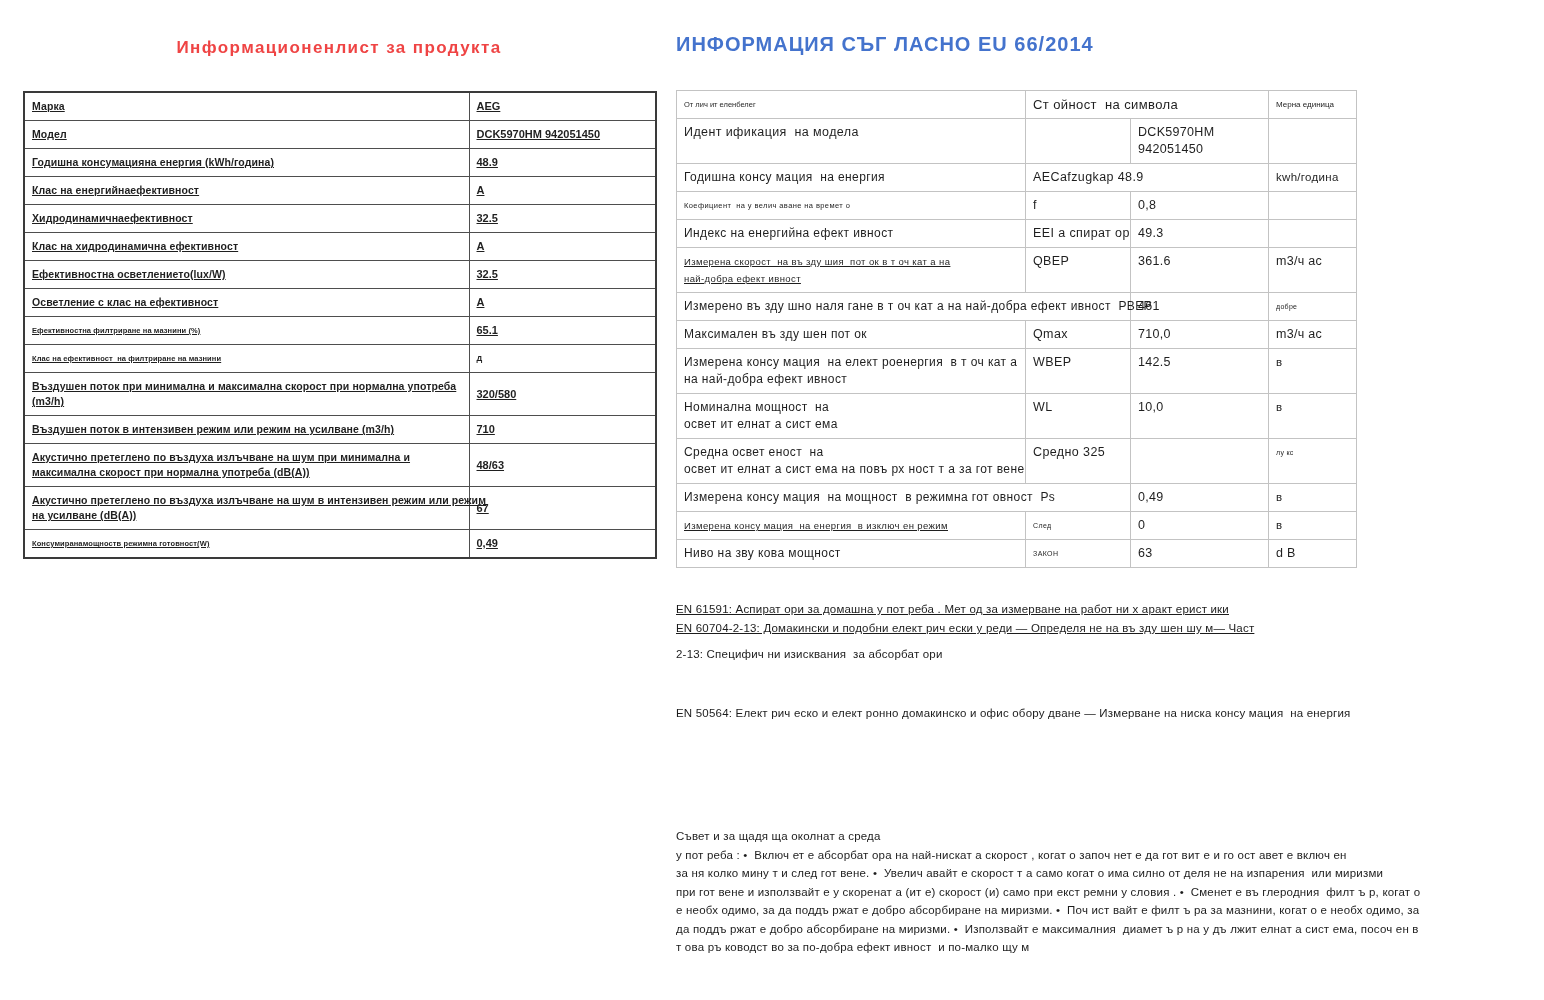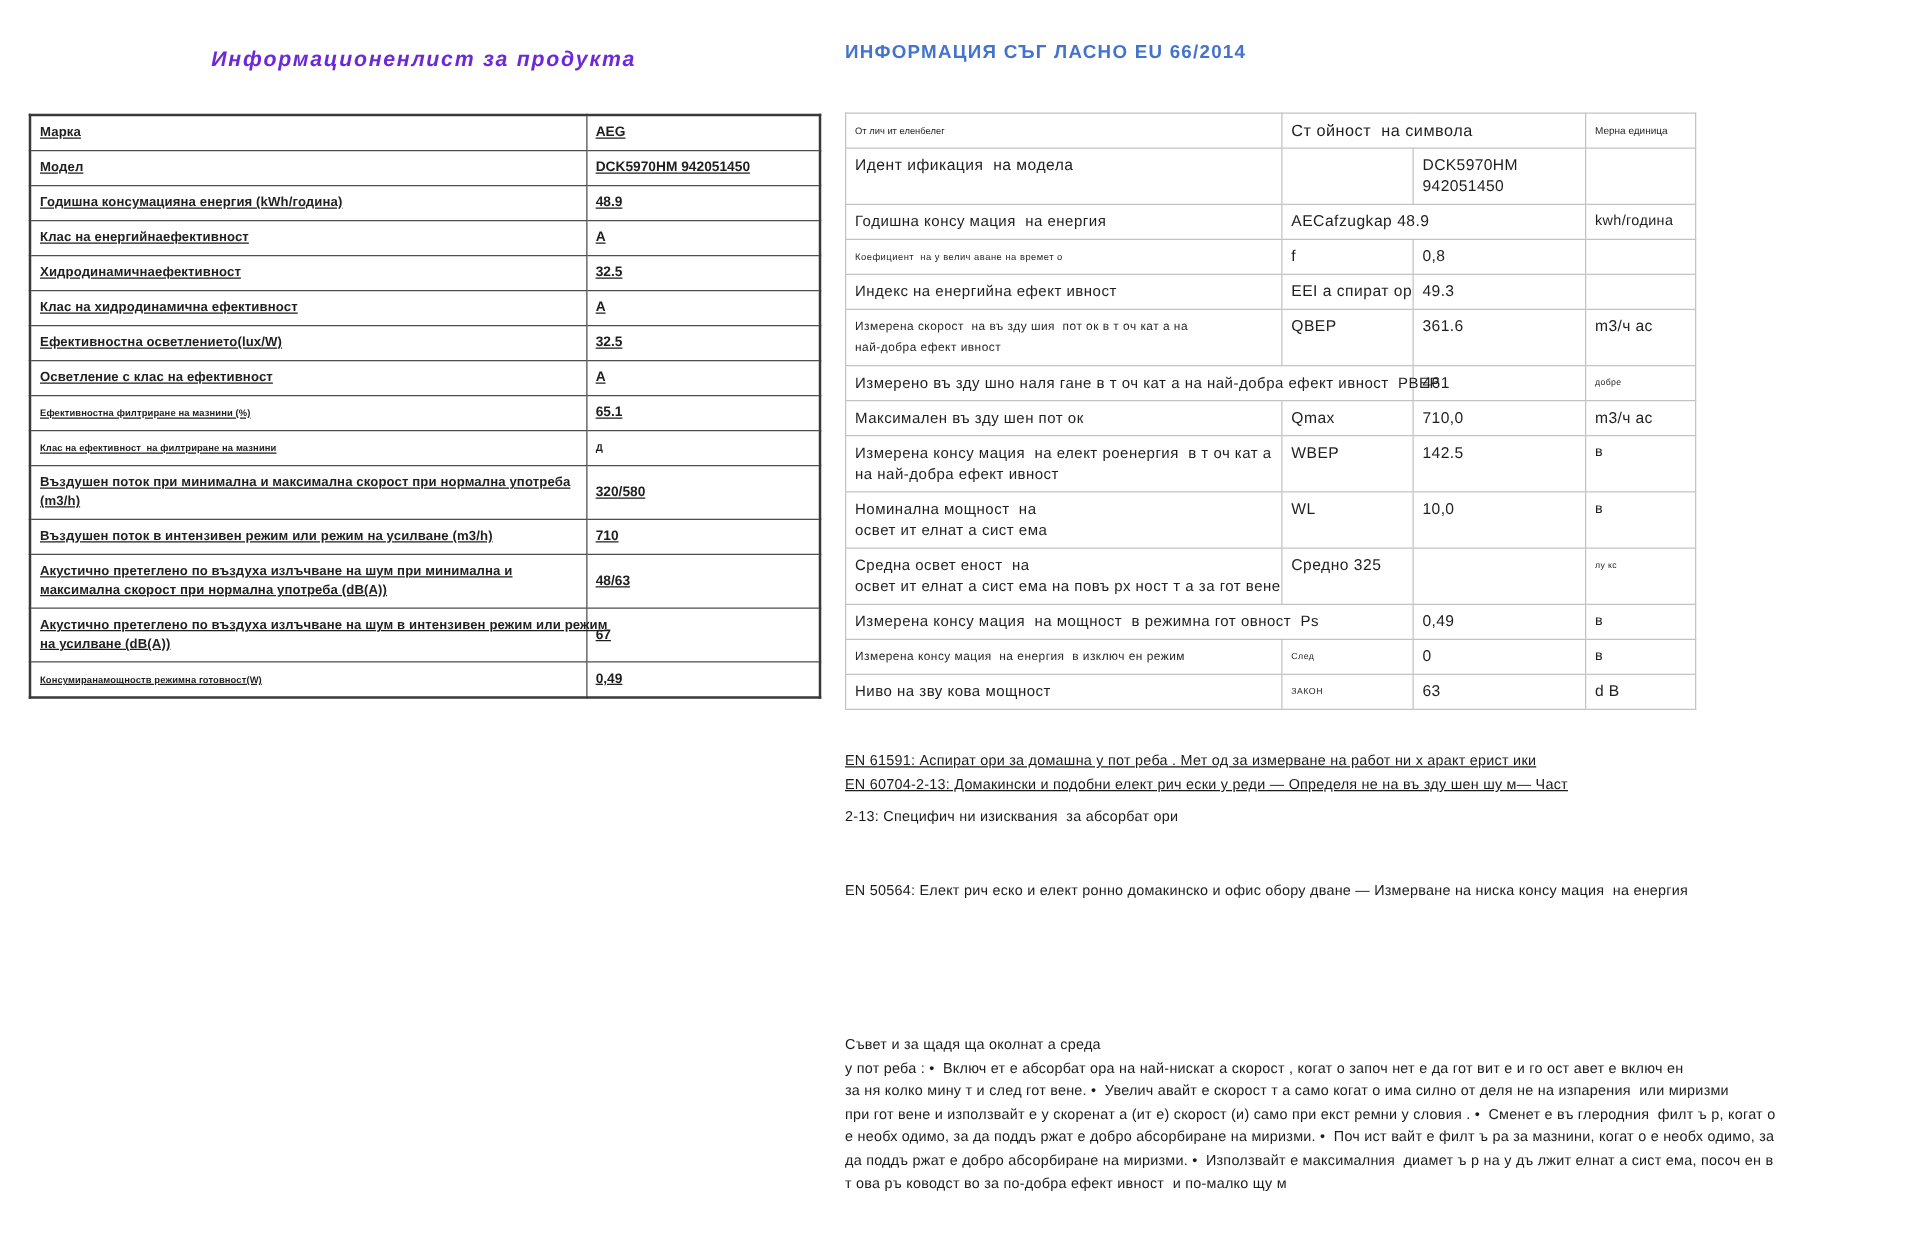--- a/index.html
+++ b/index.html
@@ -8,21 +8,21 @@
     font-family:"Liberation Sans","DejaVu Sans",sans-serif;color:#1f1f1f;
     overflow:hidden;
   }
   
   .title-left{
     position:absolute;left:23px;top:38px;width:632px;text-align:center;
     font-size:17px;font-weight:600;letter-spacing:1.4px;white-space:pre;
   }
   .title-right{
     position:absolute;left:676px;top:33px;
-    font-size:15px;font-weight:600;letter-spacing:1px;white-space:pre;
+    font-size:20px;font-weight:600;letter-spacing:1px;white-space:pre;
   }
   
   #left-table{
     position:absolute;left:23px;top:91px;width:632px;
     border-collapse:collapse;table-layout:fixed;
     border:2px solid #3a3a3a;
   }
   #left-table td{
     border:1px solid #4e4e4e;padding:6px 7px;vertical-align:middle;
     white-space:pre;line-height:15px;overflow:visible;text-decoration:underline;
@@ -36,21 +36,21 @@
     position:absolute;left:676px;top:90px;width:680px;
     border-collapse:collapse;table-layout:fixed;
     border:1px solid #c3c3c3;
   }
   #right-table td{
     border:1px solid #c3c3c3;padding:5px 18px 5px 7px;vertical-align:top;
     white-space:pre;line-height:17px;overflow:visible;
   }
   .lab{font-size:12px;letter-spacing:.4px;}
   .lab-lg{font-size:12.5px;border-radius:18px;}
-  .lab-sm{font-size:9.5px;line-height:15px;}
+  .lab-sm{font-size:9.5px;line-height:15px;text-decoration:underline;}
   .lab-xs{font-size:7.5px;line-height:11px;}
   .hdr{font-size:13px;letter-spacing:.4px;}
   .hdr-xs{font-size:8px;}
   .sym{font-size:12.5px;letter-spacing:.4px;}
   .sym-xs{font-size:7px;}
   .val{font-size:12.5px;line-height:20px;letter-spacing:.3px;}
   .unit{font-size:11.5px;letter-spacing:.3px;}
   .unit-lg{font-size:12.5px;}
   .unit-xs{font-size:7px;}
   
@@ -59,21 +59,21 @@
     font-size:11.5px;line-height:19px;letter-spacing:.2px;color:#1c1c1c;
   }
   .standards{top:600px;text-decoration:underline;}
   .part2{top:645px;}
   .en50564{top:704px;}
   .eco{top:827px;line-height:18.5px;}
 </style>
 </head>
 <body>
 
-<div class="title-left" style="color: #6d28d9; font-style: italic;">Информационенлист за продукта</div>
+<div class="title-left" style="color: #ef4444;">Информационенлист за продукта</div>
 
 <table id="left-table">
   <colgroup>
       <col style="width:445px">
       <col style="width:187px">
     </colgroup>
   <tbody id="left-tbody">
       <tr>
         <td class="ll ">Марка</td>
         <td class="lv ">AEG</td>

